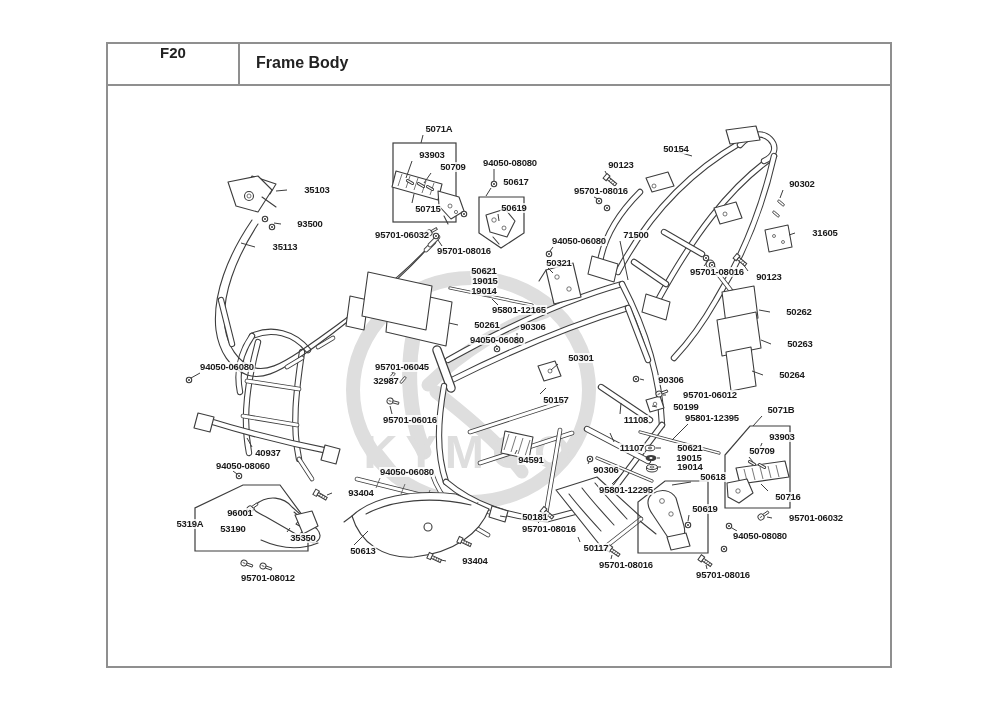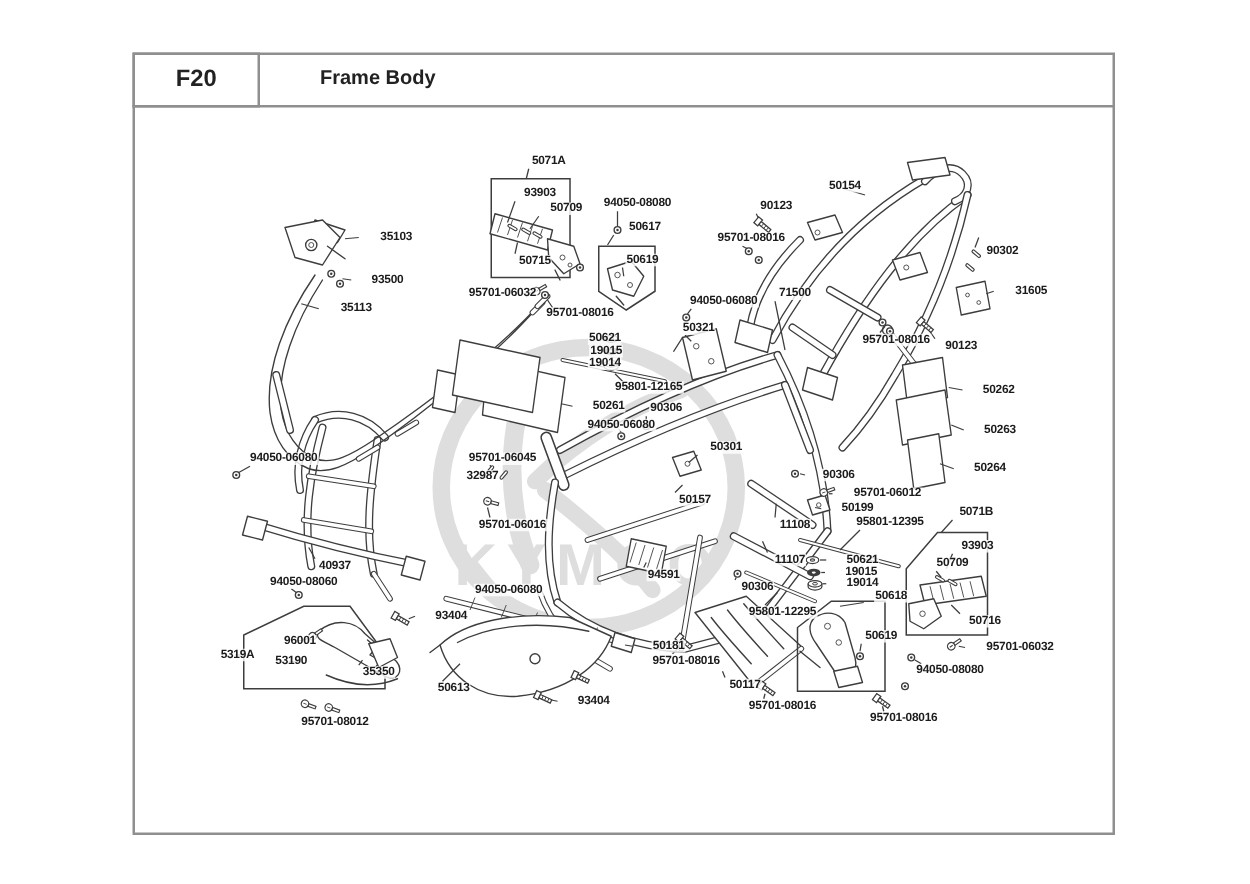--- a/index.html
+++ b/index.html
@@ -1,23 +1,23 @@
 <!DOCTYPE html>
 <html><head>
 <meta charset="utf-8">
 <style>
   html,body{margin:0;padding:0;background:#fff;}
   .page{position:relative;width:1000px;height:707px;background:#fff;overflow:hidden;
         font-family:"Liberation Sans","DejaVu Sans",sans-serif;}
   .doc-border{position:absolute;left:106px;top:42px;width:786px;height:626px;
               border:2px solid #8f8f8f;box-sizing:border-box;}
-  .code-box{position:absolute;left:106px;top:42px;width:102px;height:44px;
+  .code-box{position:absolute;left:106px;top:42px;width:134px;height:44px;
             border:2px solid #8f8f8f;box-sizing:border-box;display:flex;
-            align-items:center;justify-content:center;font-weight:bold;
-            font-size:19px;color:#222;}
+            justify-content:center;font-weight:bold;
+            font-size:15px;color:#222;}
   .header-rule{position:absolute;left:106px;top:84px;width:786px;height:0;
                border-top:2px solid #8f8f8f;}
   .title{position:absolute;left:256px;top:54px;font-weight:bold;font-size:16px;color:#222;}
   .footer{position:absolute;left:107px;top:673px;width:786px;text-align:center;
           font-weight:bold;font-size:13px;color:#222;}
   svg.layer{position:absolute;left:0;top:0;width:1000px;height:707px;}
   #labels{position:absolute;left:16px;top:0;width:1000px;height:707px;pointer-events:none;}
   .plabel{position:absolute;transform:translate(-50%,-50%);font-size:9.5px;font-weight:bold;
           color:#1b1b1b;letter-spacing:-0.2px;white-space:nowrap;line-height:1.05;
           background:rgba(255,255,255,.82);padding:0 1px;}
@@ -424,21 +424,21 @@
       <div class="plabel" style="left: 437px; top: 167px;">50709</div>
       <div class="plabel" style="left: 412px; top: 209px;">50715</div>
       <div class="plabel" style="left: 494px; top: 163px;">94050-08080</div>
       <div class="plabel" style="left: 500px; top: 182px;">50617</div>
       <div class="plabel" style="left: 498px; top: 208px;">50619</div>
       <div class="plabel" style="left: 386px; top: 235px;">95701-06032</div>
       <div class="plabel" style="left: 448px; top: 251px;">95701-08016</div>
       <div class="plabel" style="left: 605px; top: 165px;">90123</div>
       <div class="plabel" style="left: 585px; top: 191px;">95701-08016</div>
       <div class="plabel" style="left: 660px; top: 149px;">50154</div>
-      <div class="plabel" style="left: 786px; top: 184px; margin-top: 17px;">90302</div>
+      <div class="plabel" style="left: 786px; top: 184px;">90302</div>
       <div class="plabel" style="left: 809px; top: 233px;">31605</div>
       <div class="plabel" style="left: 753px; top: 277px;">90123</div>
       <div class="plabel" style="left: 701px; top: 272px;">95701-08016</div>
       <div class="plabel" style="left: 301px; top: 190px;">35103</div>
       <div class="plabel" style="left: 294px; top: 224px;">93500</div>
       <div class="plabel" style="left: 269px; top: 247px;">35113</div>
       <div class="plabel" style="left: 563px; top: 241px;">94050-06080</div>
       <div class="plabel" style="left: 543px; top: 263px;">50321</div>
       <div class="plabel" style="left: 620px; top: 235px;">71500</div>
       <div class="plabel" style="left: 468px; top: 271px;">50621</div>

